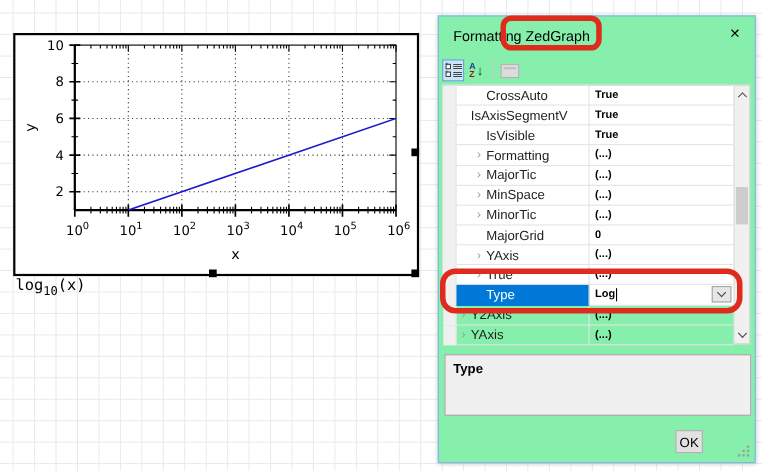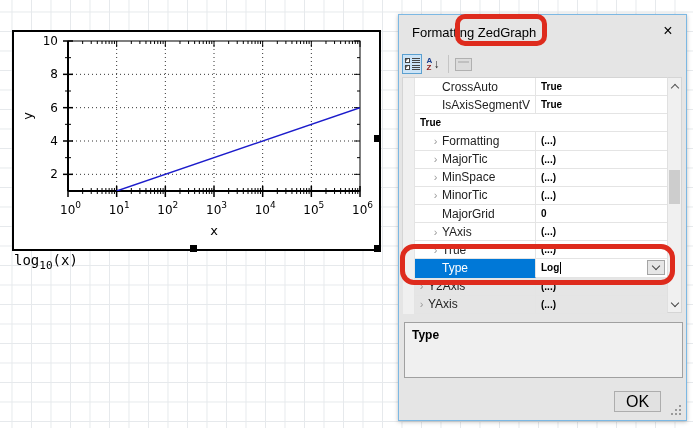--- a/index.html
+++ b/index.html
@@ -16,21 +16,21 @@
   .abs{position:absolute;}
 
   
   #zg-control{left:12px;top:30px;width:365px;height:217px;border:2px solid #000;background:#fff;}
   #zg-svg{display:block;}
   .handle{width:7px;height:7px;background:#000;}
   #func-label{left:14px;top:252px;font-family:"DejaVu Sans Mono",monospace;font-size:14px;color:#000;}
   #func-label sub{font-size:11px;}
 
   
-  #dialog{left:398px;top:14px;width:289px;height:407px;background:#e5e5e5;
+  #dialog{left:398px;top:14px;width:289px;height:407px;background:#86efac;
     border:1px solid #7cb8e3;box-shadow:0 1px 4px rgba(0,0,0,.25);box-sizing:border-box;}
   #titlebar{left:0;top:0;width:100%;height:38px;}
   #title-text{left:13px;top:10px;font-size:13px;color:#000;white-space:nowrap;}
   #close-btn{right:8px;top:6px;width:20px;height:20px;font-size:16px;line-height:20px;text-align:center;color:#000;cursor:default;}
 
   
   #toolbar{left:3px;top:36px;width:280px;height:26px;display:flex;align-items:center;}
   .tool-btn{width:20px;height:20px;margin-right:1px;display:flex;align-items:center;justify-content:center;position:relative;}
   .tool-btn.selected{background:#cce4f7;border:1px solid #5ba0d0;box-sizing:border-box;}
   .tool-sep{width:1px;height:18px;background:#c5c5c5;margin:0 4px;}
@@ -66,22 +66,22 @@
   
   #pg-scrollbar{left:268px;top:62px;width:15px;height:236px;background:#f0f0f0;border:1px solid #d5d5d5;border-left:1px solid #e0e0e0;box-sizing:border-box;}
   .sb-arrow{position:absolute;left:0;width:13px;height:16px;display:flex;align-items:center;justify-content:center;}
   #sb-up{top:0;}
   #sb-down{bottom:0;}
   #sb-thumb{position:absolute;left:1px;top:92px;width:11px;height:34px;background:#cdcdcd;}
 
   
   #desc-box{left:5px;top:307px;width:279px;height:56px;background:#f0f0f0;border:1px solid #a0a0a0;box-sizing:border-box;padding:5px 7px;}
   #desc-title{font-size:12px;font-weight:bold;color:#000;}
-  #ok-btn{left:215px;top:376px;width:47px;height:21px;background:#e1e1e1;border:1px solid #adadad;box-sizing:border-box;
-    font-size:16px;color:#000;display:flex;align-items:center;justify-content:center;}
+  #ok-btn{left:215px;top:376px;width:25px;height:21px;background:#e1e1e1;border:1px solid #adadad;box-sizing:border-box;
+    font-size:12px;color:#000;display:flex;align-items:center;justify-content:center;}
   #resize-grip{right:3px;bottom:3px;width:12px;height:12px;}
   #resize-grip i{position:absolute;width:2px;height:2px;background:#9a9a9a;
     box-shadow:0 0 0 0 #9a9a9a;}
 
   
   .annotation{border:5px solid #de2b1d;border-radius:12px;pointer-events:none;box-sizing:border-box;}
   #ann-title{left:455px;top:14px;width:92px;height:32px;border-radius:10px;}
   #ann-type{left:400px;top:244px;width:275px;height:41px;border-radius:14px;}
 </style>
 </head>
@@ -296,30 +296,34 @@
         <div class="pg-name" style="padding-left: 14px;">
           <span class="pg-chev"></span>
           <span>CrossAuto</span>
         </div>
         <div class="pg-value">
           <span>True</span>
         </div>
       </div>
       <div class="pg-row">
         <div class="pg-margin"></div>
-        <div class="pg-name" style="padding-left: 14px;">
+        <div class="pg-name" style="">
           <span class="pg-chev"></span>
           <span>IsAxisSegmentV</span>
         </div>
         <div class="pg-value">
           <span>True</span>
         </div>
       </div>
       <div class="pg-row">
         <div class="pg-margin"></div>
+        <div class="pg-name" style="padding-left: 14px;">
+          <span class="pg-chev"></span>
+          <span>IsVisible</span>
+        </div>
         <div class="pg-value">
           <span>True</span>
         </div>
       </div>
       <div class="pg-row">
         <div class="pg-margin"></div>
         <div class="pg-name" style="padding-left: 14px;">
           <span class="pg-chev">›</span>
           <span>Formatting</span>
         </div>

